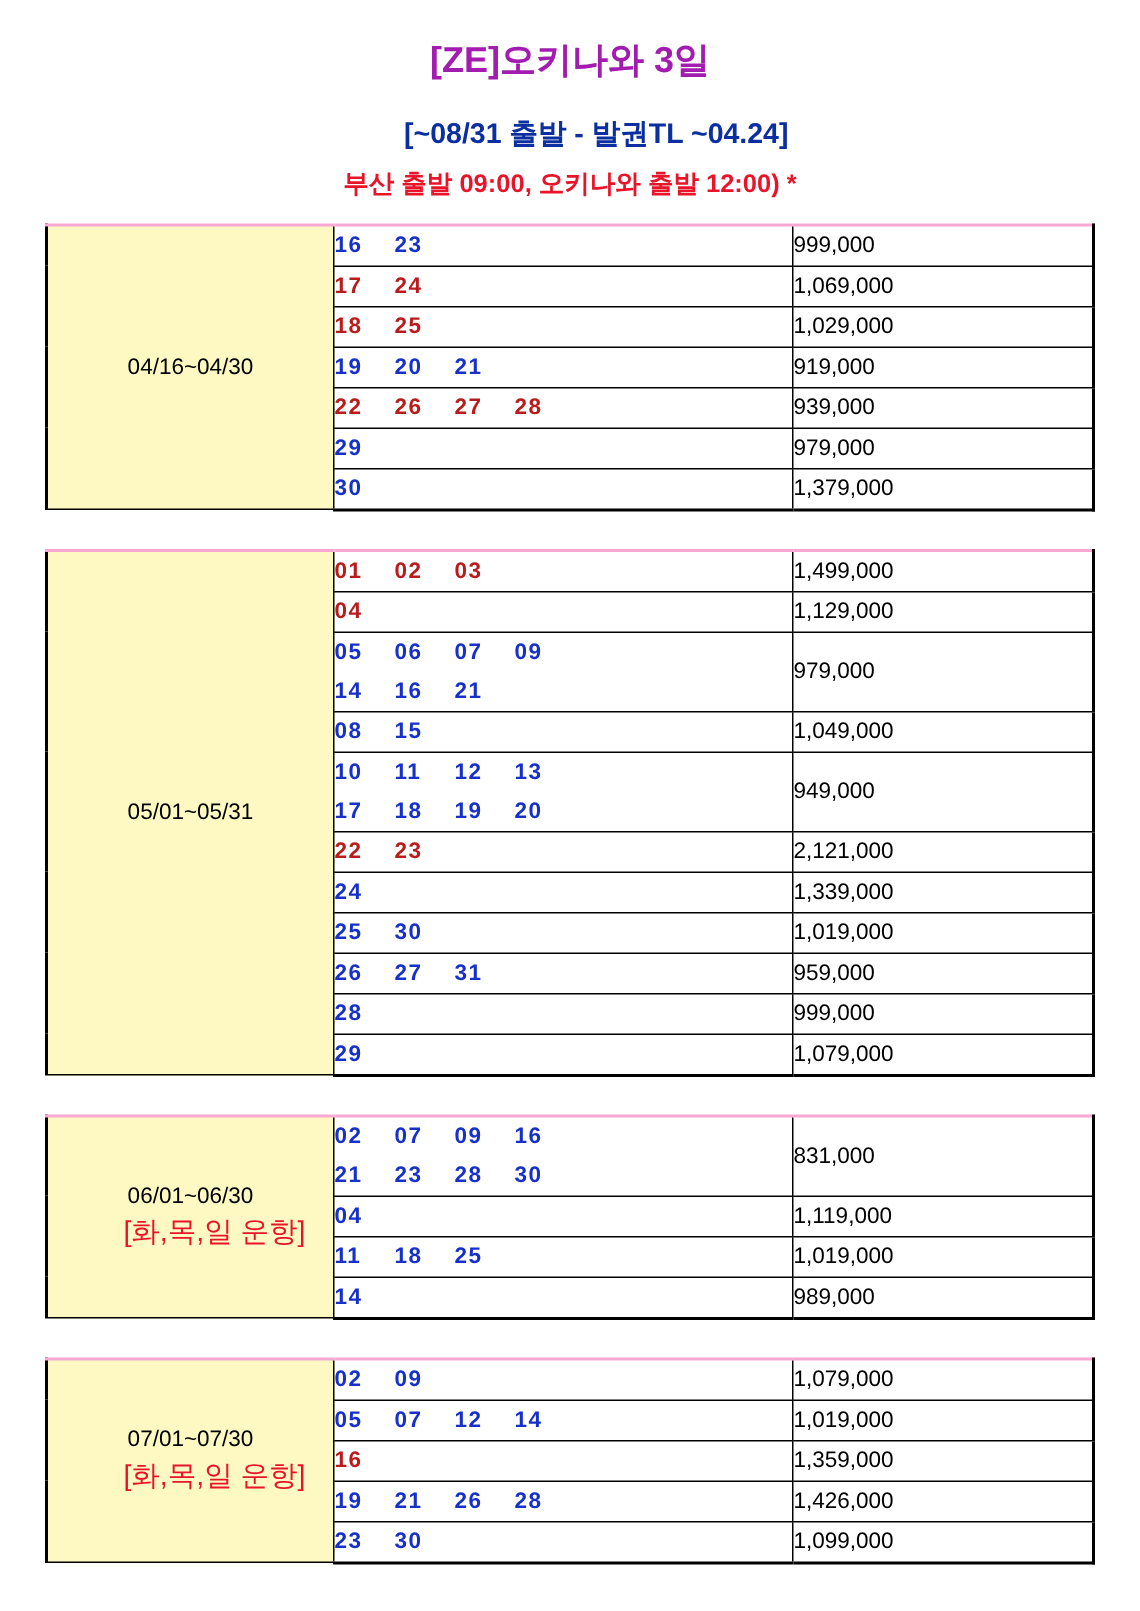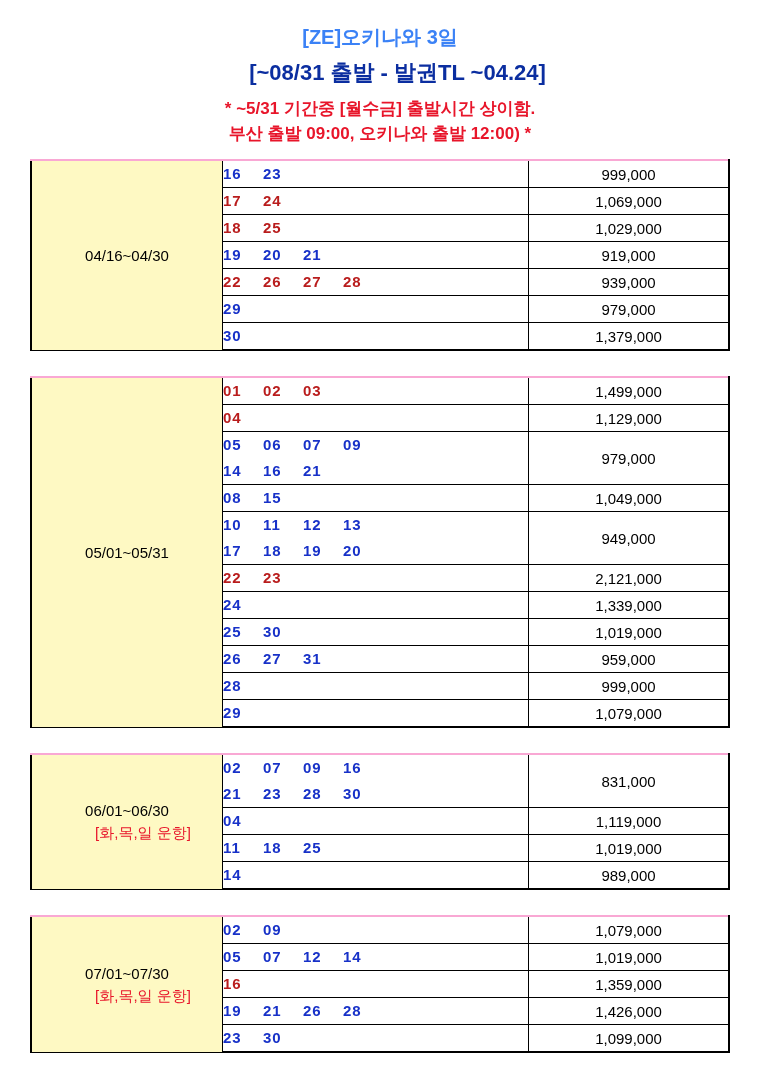--- a/index.html
+++ b/index.html
@@ -18,28 +18,28 @@
     width: 760px;
     height: 1074px;
     box-sizing: border-box;
     padding: 0;
   }
   .header {
     text-align: center;
     padding-top: 24px;
   }
   .title {
-    font-size: 20px;
+    font-size: 24px;
     font-weight: bold;
-    color: #3b82f6;
+    color: #a21caf;
     letter-spacing: 0px;
-    margin-bottom: 7px;
+    margin-bottom: 20px;
   }
   .subtitle {
-    font-size: 22px;
+    font-size: 19px;
     font-weight: bold;
     color: #0b2ea0;
     margin-bottom: 9px;
     padding-left: 35px;
   }
   .notice {
     font-size: 17px;
     font-weight: bold;
     color: #e8152a;
     line-height: 1.45;
@@ -60,21 +60,21 @@
     width: 190px;
     background: #fef9c3;
     text-align: center;
     vertical-align: middle;
     font-size: 16px;
     line-height: 1.45;
     color: #000000;
   }
   td.period .note {
     color: #e8152a;
-    font-size: 15px;
+    font-size: 19px;
     display: block;
     padding-left: 32px;
   }
   td.days {
     width: 305px;
     padding-left: 14px;
     color: #1731c8;
     font-weight: bold;
     letter-spacing: 1px;
     vertical-align: middle;
@@ -84,21 +84,20 @@
   }
   td.days .d {
     display: inline-block;
     width: 40px;
   }
   td.days .line {
     display: block;
     line-height: 26px;
   }
   td.price {
-    text-align: center;
     vertical-align: middle;
     color: #000000;
     font-size: 15px;
   }
   tr.groupstart > td {
     border-top: 2px solid #f9a8d4;
   }
   tr.groupend > td {
     border-bottom: 2px solid #000000;
   }
@@ -115,21 +114,20 @@
 </style>
 </head>
 <body>
 
 <div class="page">
 
   <div class="header">
     <div class="title">[ZE]오키나와 3일</div>
     <div class="subtitle">[~08/31 출발 - 발권TL ~04.24]</div>
     <div class="notice">
-      <div>*  ~5/31  기간중  [월수금]  출발시간  상이함.</div>
       <div>부산 출발 09:00,  오키나와 출발 12:00)  *</div>
     </div>
   </div>
 
   <table class="fare">
     <tbody id="fare-body">
         <tr class="groupstart">
           <td class="period" rowspan="7">
             <div>04/16~04/30</div>
           </td>

